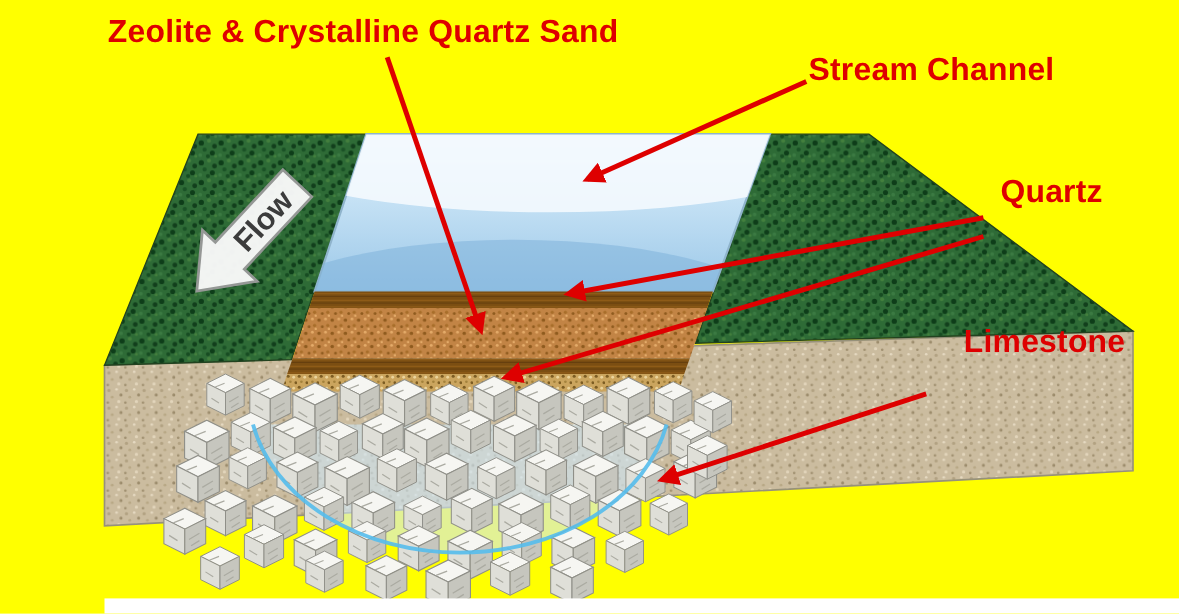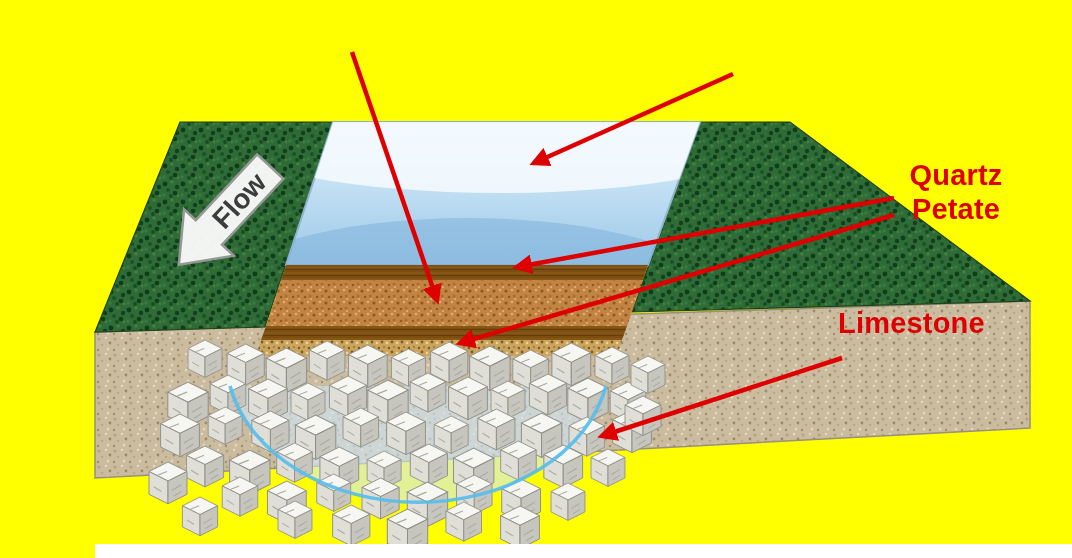--- a/index.html
+++ b/index.html
@@ -4,21 +4,21 @@
 <style>
   html,body{margin:0;padding:0;background:#ffffff;}
   .stage{position:relative;width:1072px;height:558px;background:#FFFF00;overflow:hidden;
          font-family:"Liberation Sans",sans-serif;}
   svg.scene{position:absolute;left:0;top:0;width:1072px;height:558px;}
   .lbl{position:absolute;color:#DE0000;font-weight:bold;font-size:29px;line-height:1.18;
        white-space:nowrap;letter-spacing:0.2px;}
   .lbl-sand{left:98px;top:12px;}
   .lbl-stream{left:735px;top:47px;}
   .lbl-woven{left:886px;top:158px;width:140px;text-align:center;}
-  .lbl-lime{left:838px;top:306px;width:185px;text-align:left;}
+  .lbl-lime{left:838px;top:294px;width:185px;text-align:right;}
   .white-strip{position:absolute;left:95px;right:0;bottom:0;height:14px;background:#FFFFFF;}
 </style>
 </head>
 <body>
 
 <div class="stage">
 
   <svg class="scene" viewBox="0 0 1072 558">
     <defs>
       <pattern id="grassP" width="18" height="18" patternUnits="userSpaceOnUse">
@@ -169,22 +169,23 @@
 
     <g stroke="#DE0000" stroke-width="4.5" fill="none">
       <line x1="352" y1="52" x2="437" y2="300" marker-end="url(#ah)"></line>
       <line x1="733" y1="74" x2="534" y2="163" marker-end="url(#ah)"></line>
       <line x1="894" y1="198" x2="517" y2="267" marker-end="url(#ah)"></line>
       <line x1="894" y1="215" x2="460" y2="343" marker-end="url(#ah)"></line>
       <line x1="842" y1="358" x2="602" y2="436" marker-end="url(#ah)"></line>
     </g>
   </svg>
 
+  <div class="lbl lbl-sand">Zeolite &amp; Crystalline Quartz Sand</div>
+  <div class="lbl lbl-stream">Stream Channel</div>
   <div class="lbl lbl-woven">
     <div>Quartz</div>
-    <div>Petate</div>
   </div>
   <div class="lbl lbl-lime">
     <div>Limestone</div>
   </div>
 
   <div class="white-strip"></div>
 </div>
 
 </body></html>

